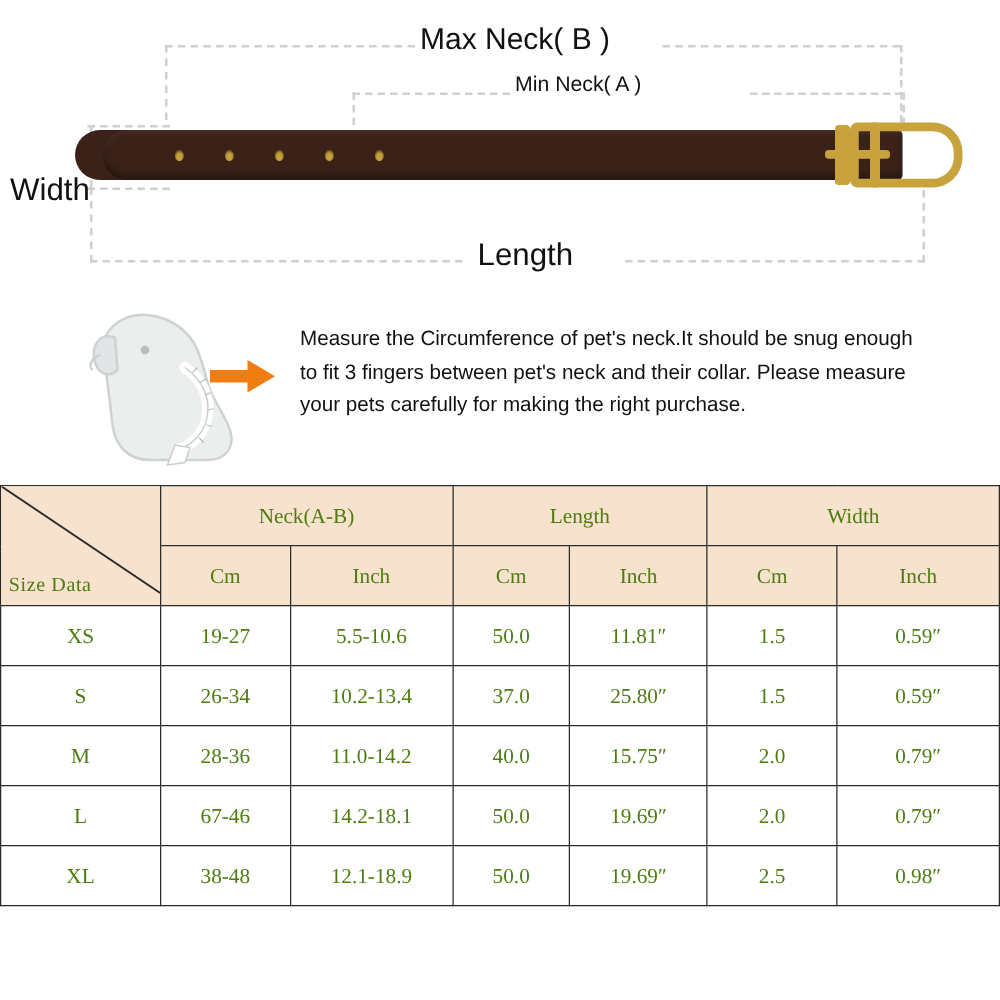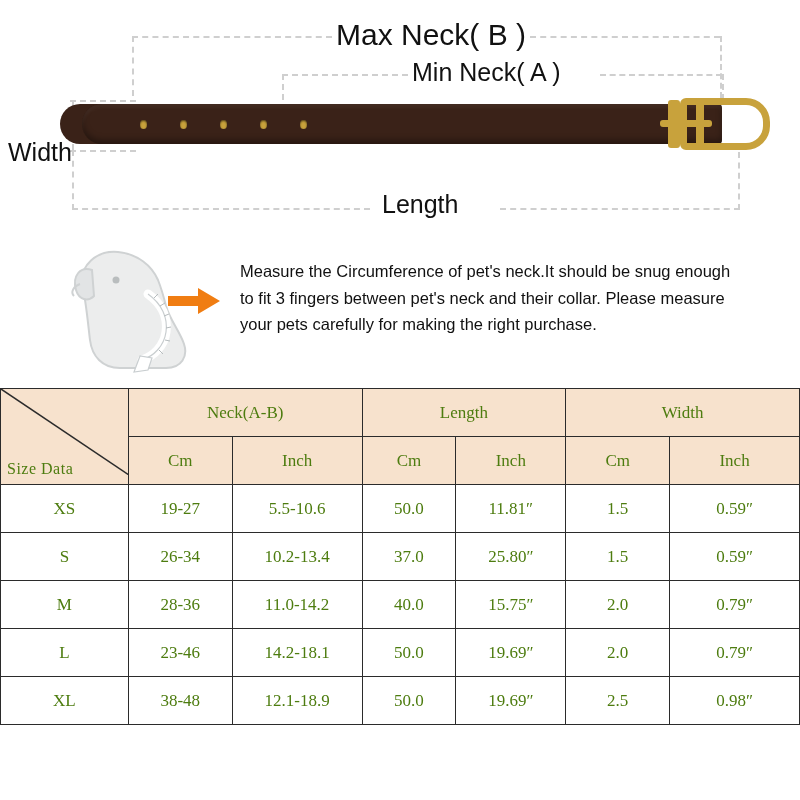--- a/index.html
+++ b/index.html
@@ -24,25 +24,25 @@
   }
 
   .dim-label {
     position: absolute;
     font-family: "Liberation Sans", sans-serif;
     color: #111;
     white-space: nowrap;
   }
   #label-max-neck {
     left: 336px; top: 18px;
-    font-size: 30px;
+    font-size: 24px;
   }
   #label-min-neck {
     left: 412px; top: 58px;
-    font-size: 25px;
+    font-size: 17px;
   }
   #label-width {
     left: 8px; top: 138px;
     font-size: 25px;
   }
   #label-length {
     left: 382px; top: 190px;
     font-size: 25px;
   }
 
@@ -305,21 +305,21 @@
         <td>M</td>
         <td>28-36</td>
         <td>11.0-14.2</td>
         <td>40.0</td>
         <td>15.75″</td>
         <td>2.0</td>
         <td>0.79″</td>
       </tr>
       <tr>
         <td>L</td>
-        <td>23-46</td>
+        <td>67-46</td>
         <td>14.2-18.1</td>
         <td>50.0</td>
         <td>19.69″</td>
         <td>2.0</td>
         <td>0.79″</td>
       </tr>
       <tr>
         <td>XL</td>
         <td>38-48</td>
         <td>12.1-18.9</td>

